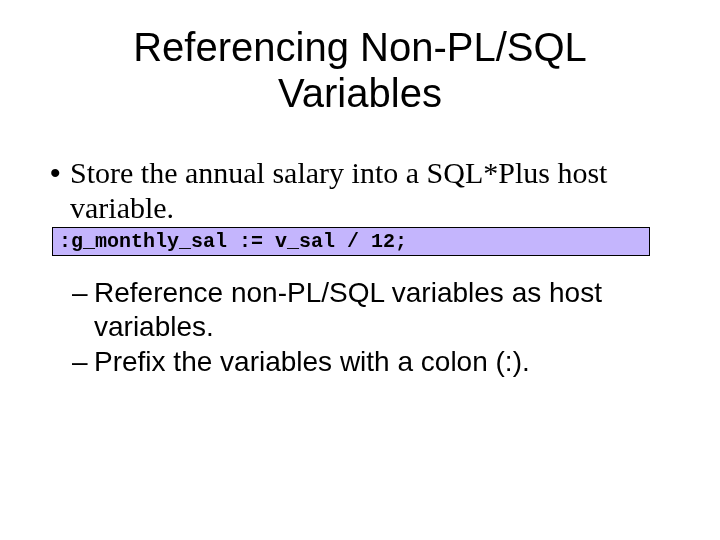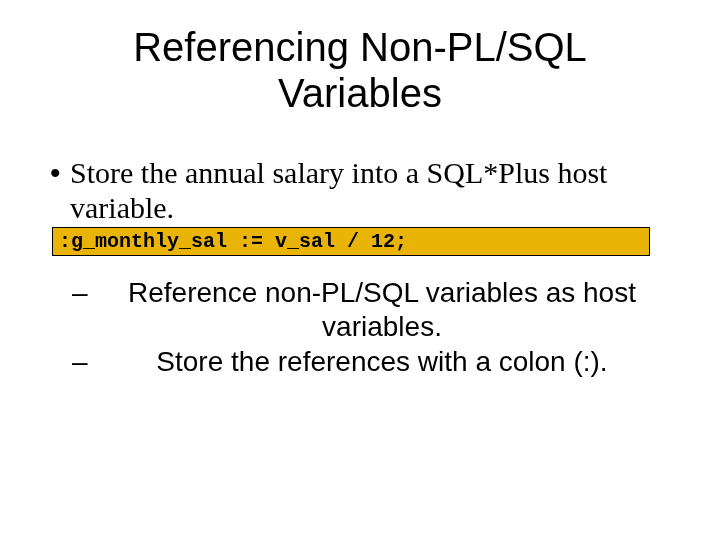--- a/index.html
+++ b/index.html
@@ -36,21 +36,21 @@
   .bullet-dot {
     width: 20px;
     flex-shrink: 0;
   }
   .bullet-text {
     flex: 1;
     font-family: Liberation Serif, serif;
   }
   .code-box {
     border: 1px solid #000;
-    background: #eab308;
+    background: #c4b5fd;
     font-family: "Courier New", Courier, monospace;
     font-weight: bold;
     font-size: 20px;
     padding: 2px 6px;
     margin: 2px 20px 20px 2px;
     white-space: pre;
   }
   .sub-bullets {
     margin-left: 22px;
     font-size: 28px;
@@ -61,21 +61,20 @@
     display: flex;
     align-items: flex-start;
     margin-bottom: 2px;
   }
   .dash {
     width: 22px;
     flex-shrink: 0;
   }
   .sub-text {
     flex: 1;
-    text-align: center;
   }
 </style>
 </head>
 <body>
 
 <div class="slide">
 
   <h1 class="title">Referencing Non-PL/SQL Variables</h1>
 
   <div class="bullet-row">
@@ -85,17 +84,17 @@
 
   <div class="code-box">:g_monthly_sal := v_sal / 12;</div>
 
   <div class="sub-bullets">
     <div class="sub-row">
       <div class="dash">–</div>
       <div class="sub-text">Reference non-PL/SQL variables as host variables.</div>
     </div>
     <div class="sub-row">
       <div class="dash">–</div>
-      <div class="sub-text">Store the references with a colon (:).</div>
+      <div class="sub-text">Prefix the variables with a colon (:).</div>
     </div>
   </div>
 
 </div>
 
 </body></html>

